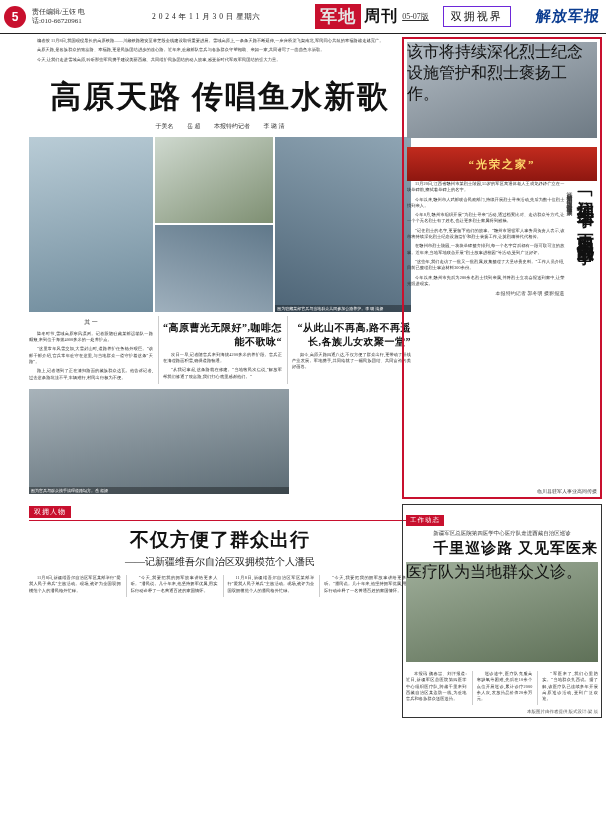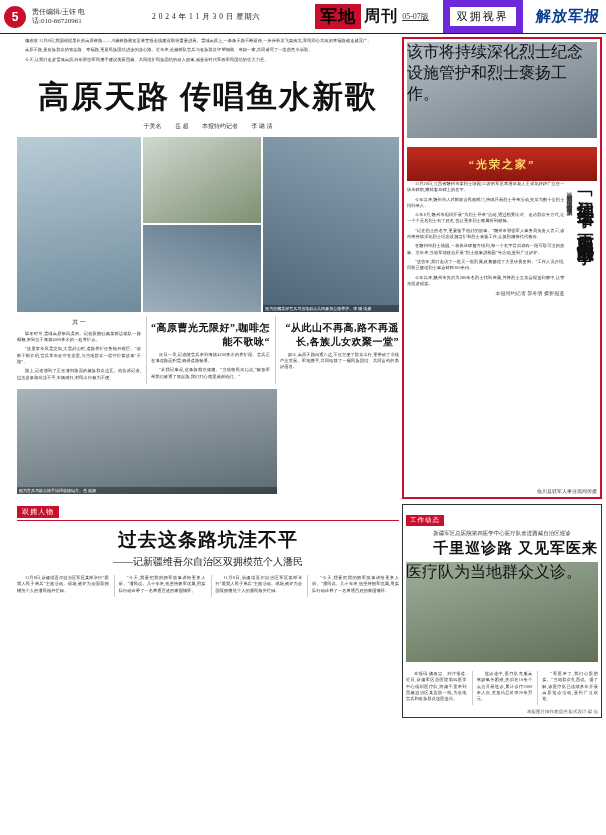--- a/index.html
+++ b/index.html
@@ -31,29 +31,29 @@
     margin-right: 6px;
     font-family:"Liberation Sans", sans-serif;
   }
   .m-editor { font-size: 7px; color:#333; width:70px; line-height:1.2; }
   .m-date { font-size: 7.5px; color:#222; margin-left: 50px; letter-spacing:0.5px;}
   .m-brand {
     margin-left: 55px;
     display:flex; align-items:center;
   }
   .m-brand .jd {
-    background:#c8102e; color:#000000; font-weight:bold; font-size:17px;
+    background:#c8102e; color:#e5e5e5; font-weight:bold; font-size:17px;
     padding:1px 5px; letter-spacing:1px;
     font-family:"Liberation Serif", serif;
   }
   .m-brand .zk { font-size:16px; font-weight:bold; margin-left:3px; letter-spacing:1px;}
   .m-brand .ed { font-size:8px; margin-left:4px; color:#333;text-decoration:underline; }
   .m-section {
     margin-left: 14px;
-    border:7px solid #6d28d9; padding:2px 7px; font-size:11px; letter-spacing:2px;
+    border:1px solid #6d28d9; padding:2px 7px; font-size:11px; letter-spacing:2px;
   }
   .m-logo {
     margin-left:auto; margin-right:2px;
     font-size:15px; font-weight:bold; color:#0b3d91;
     letter-spacing:1px;
     font-family:"Liberation Serif", serif;
     transform: skewX(-6deg);
   }
 
   
@@ -61,21 +61,21 @@
     font-size: 4.2px;
     line-height: 1.5;
     text-align: justify;
     color:#2a2a2a;
     letter-spacing:0.1px;
   }
   .tiny p { margin: 0 0 3px 0; text-indent: 8px; }
 
   
   .left-col {
-    position:absolute; left:4px; top:34px; width:400px; height:801px;
+    position:absolute; left:16px; top:34px; width:400px; height:801px;
     padding: 4px 5px 0 13px;
   }
   .lead-box {
     display:flex; gap:6px;
   }
   .lead-text { flex:1; }
   .headline-main {
     text-align:center;
     font-size: 31px;
     font-weight: bold;
@@ -254,21 +254,21 @@
       </div>
     </div>
 
     <div class="photo" style="width:68%;height:105px;margin-top:5px;background:linear-gradient(170deg,#a8b3ba,#5c6b74);">
       <div class="cap">图为官兵与群众携手清理道路塌方。岳 超摄</div>
     </div>
 
     <div class="tag-row">
       <span class="section-tag">双拥人物</span>
     </div>
-    <div class="headline-2">过去这条路坑洼不平</div>
+    <div class="headline-2">不仅方便了群众出行</div>
     <div class="sub-2">——记新疆维吾尔自治区双拥模范个人潘民</div>
     <div class="cols4">
       <div class="tiny">
         <p>11月8日,新疆维吾尔自治区军区某部举行“爱我人民子弟兵”主题活动。现场,被评为全国双拥模范个人的潘民格外忙碌。</p>
       </div>
       <div class="tiny col-divider">
         <p>“今天,我要把我的拥军故事讲给更多人听。”潘民说。几十年来,他坚持拥军优属,用实际行动诠释了一名普通百姓的家国情怀。</p>
       </div>
       <div class="tiny col-divider">
         <p>11月8日,新疆维吾尔自治区军区某部举行“爱我人民子弟兵”主题活动。现场,被评为全国双拥模范个人的潘民格外忙碌。</p>

